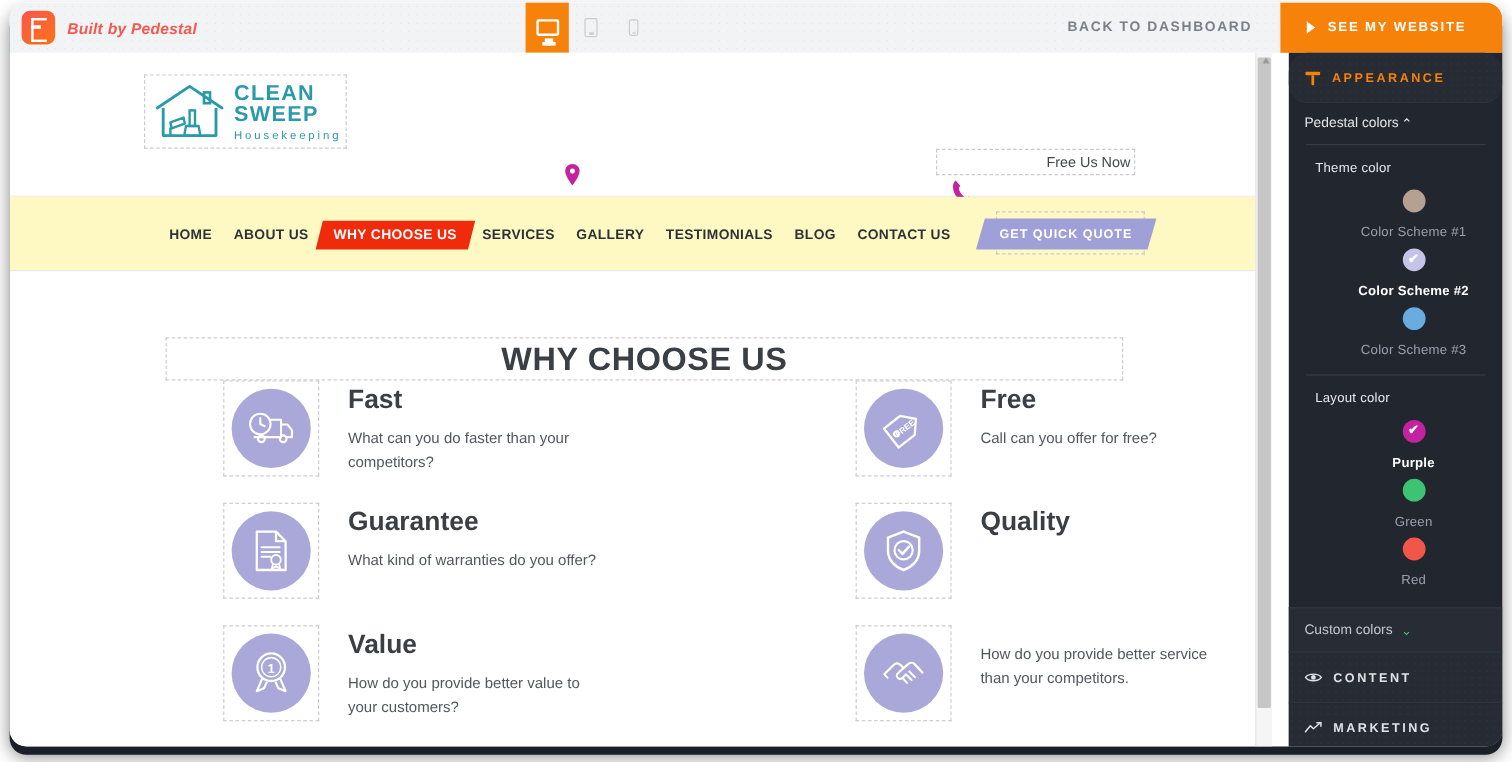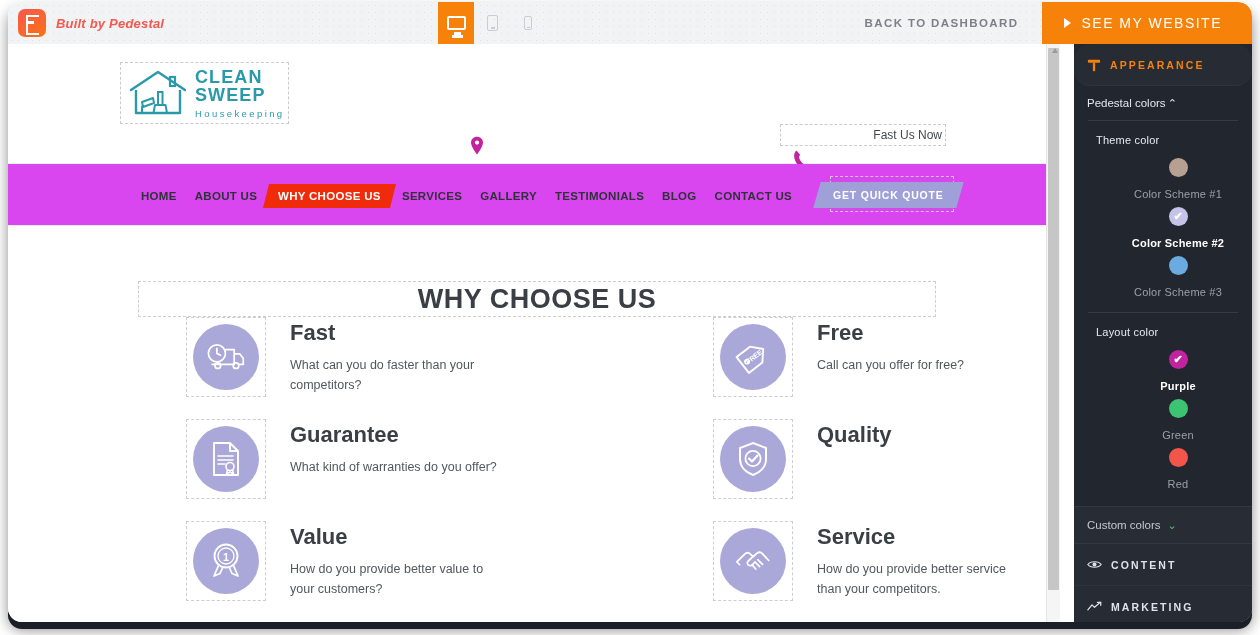--- a/index.html
+++ b/index.html
@@ -80,21 +80,21 @@
 
   .toolbar-right { margin-left:auto; display:flex; align-items:stretch; }
   #back-to-dashboard {
     display:flex; align-items:center; padding:0 24px;
     color:#7b7f87; font-size:11.5px; font-weight:bold; letter-spacing:1.4px;
     cursor:pointer; white-space:nowrap;
   }
   #see-my-website {
     display:flex; align-items:center; gap:10px;
     padding:0 30px 0 22px; background:#f7820a; color:#fff;
-    font-size:14px; font-weight:normal; letter-spacing:1.5px;
+    font-size:11px; font-weight:bold; letter-spacing:1.5px;
     cursor:pointer; white-space:nowrap;
     border-top-right-radius:14px;
   }
   .play-tri {
     width:0;height:0;border-left:7px solid #fff;
     border-top:5px solid transparent;border-bottom:5px solid transparent;
   }
 
   
   #preview {
@@ -129,21 +129,21 @@
     width:166px; height:22px; border:1px dashed #c9cbd0;
     display:flex; align-items:center; justify-content:flex-end;
     padding-right:3px;
   }
   #call-us-label { color:#43474d; font-size:12px; }
   #phone-icon { position:absolute; left:12px; top:24px; }
 
   
   #site-nav {
     position:relative; height:62px; border-bottom:1px solid #e8eaec;
-    background:#d946ef;
+    background:#fef9c3;
   }
   #menu {
     position:absolute; left:124px; top:20px;
     display:flex; align-items:center; gap:0;
   }
   .menu-item {
     font-size:11.5px; font-weight:bold; color:#2e3238;
     letter-spacing:.3px; padding:6px 9px; cursor:pointer;
     white-space:nowrap;
   }
@@ -327,21 +327,21 @@
         </div>
       </div>
 
       <svg id="map-pin" width="14" height="20" viewBox="0 0 14 20">
         <path d="M7 0.7 C3.6 0.7 1 3.3 1 6.6 C1 11 7 18.6 7 18.6 C7 18.6 13 11 13 6.6 C13 3.3 10.4 0.7 7 0.7 Z" fill="#c2239e"></path>
         <circle cx="7" cy="6.6" r="2.1" fill="#ffffff"></circle>
       </svg>
 
       <div id="phone-block">
         <div id="call-us-box">
-          <span id="call-us-label">Fast Us Now</span>
+          <span id="call-us-label">Free Us Now</span>
         </div>
         <svg id="phone-icon" width="22" height="24" viewBox="0 0 22 24">
           <path d="M4.5 2.5 C2.6 4 1.6 6.6 2.4 10.2 C3.5 15.2 7.5 19.6 12.3 21 C15.1 21.8 17.4 21.2 19 19.4 L15.4 15.8 C14.6 16.8 13.4 17 12.2 16.3 C9.9 15 8 12.7 7.3 10.2 C6.9 8.9 7.3 7.8 8.3 7.1 Z" fill="#c2239e"></path>
         </svg>
       </div>
     </div>
 
     <div id="site-nav">
       <div id="menu">
         <div class="menu-item"><span>HOME</span></div>
@@ -459,21 +459,20 @@
           <div class="feature-circle">
             <svg width="38" height="32" viewBox="0 0 40 32">
               <path d="M3 17 L11 9 C13 7 15.5 7 17.5 9 L20 11.5 L24 8 C26 6.4 28.5 6.6 30 8.4 L37 16" fill="none" stroke="#fff" stroke-width="1.9" stroke-linejoin="round"></path>
               <path d="M20 11.5 L15 16 C13.6 17.4 13.7 19 15.1 20.2 C16.4 21.4 18.2 21.2 19.4 19.9 L22 17" fill="none" stroke="#fff" stroke-width="1.8" stroke-linejoin="round"></path>
               <path d="M22 17 L27 22 M25 14.5 L30 19.5 M19 20 L23 24.5" fill="none" stroke="#fff" stroke-width="1.8" stroke-linecap="round"></path>
               <path d="M30 8.4 L34 12.5 M6 20 L3 17" fill="none" stroke="#fff" stroke-width="1.6" stroke-linecap="round"></path>
             </svg>
           </div>
         </div>
         <div class="feature-body">
-          <div class="feature-title">Service</div>
           <div class="feature-desc">How do you provide better service than your competitors.</div>
         </div>
       </div>
     </div>
 
     <div id="preview-scrollbar">
       <div id="preview-scroll-thumb">
         <div id="scroll-up-arrow"></div>
       </div>
     </div>

